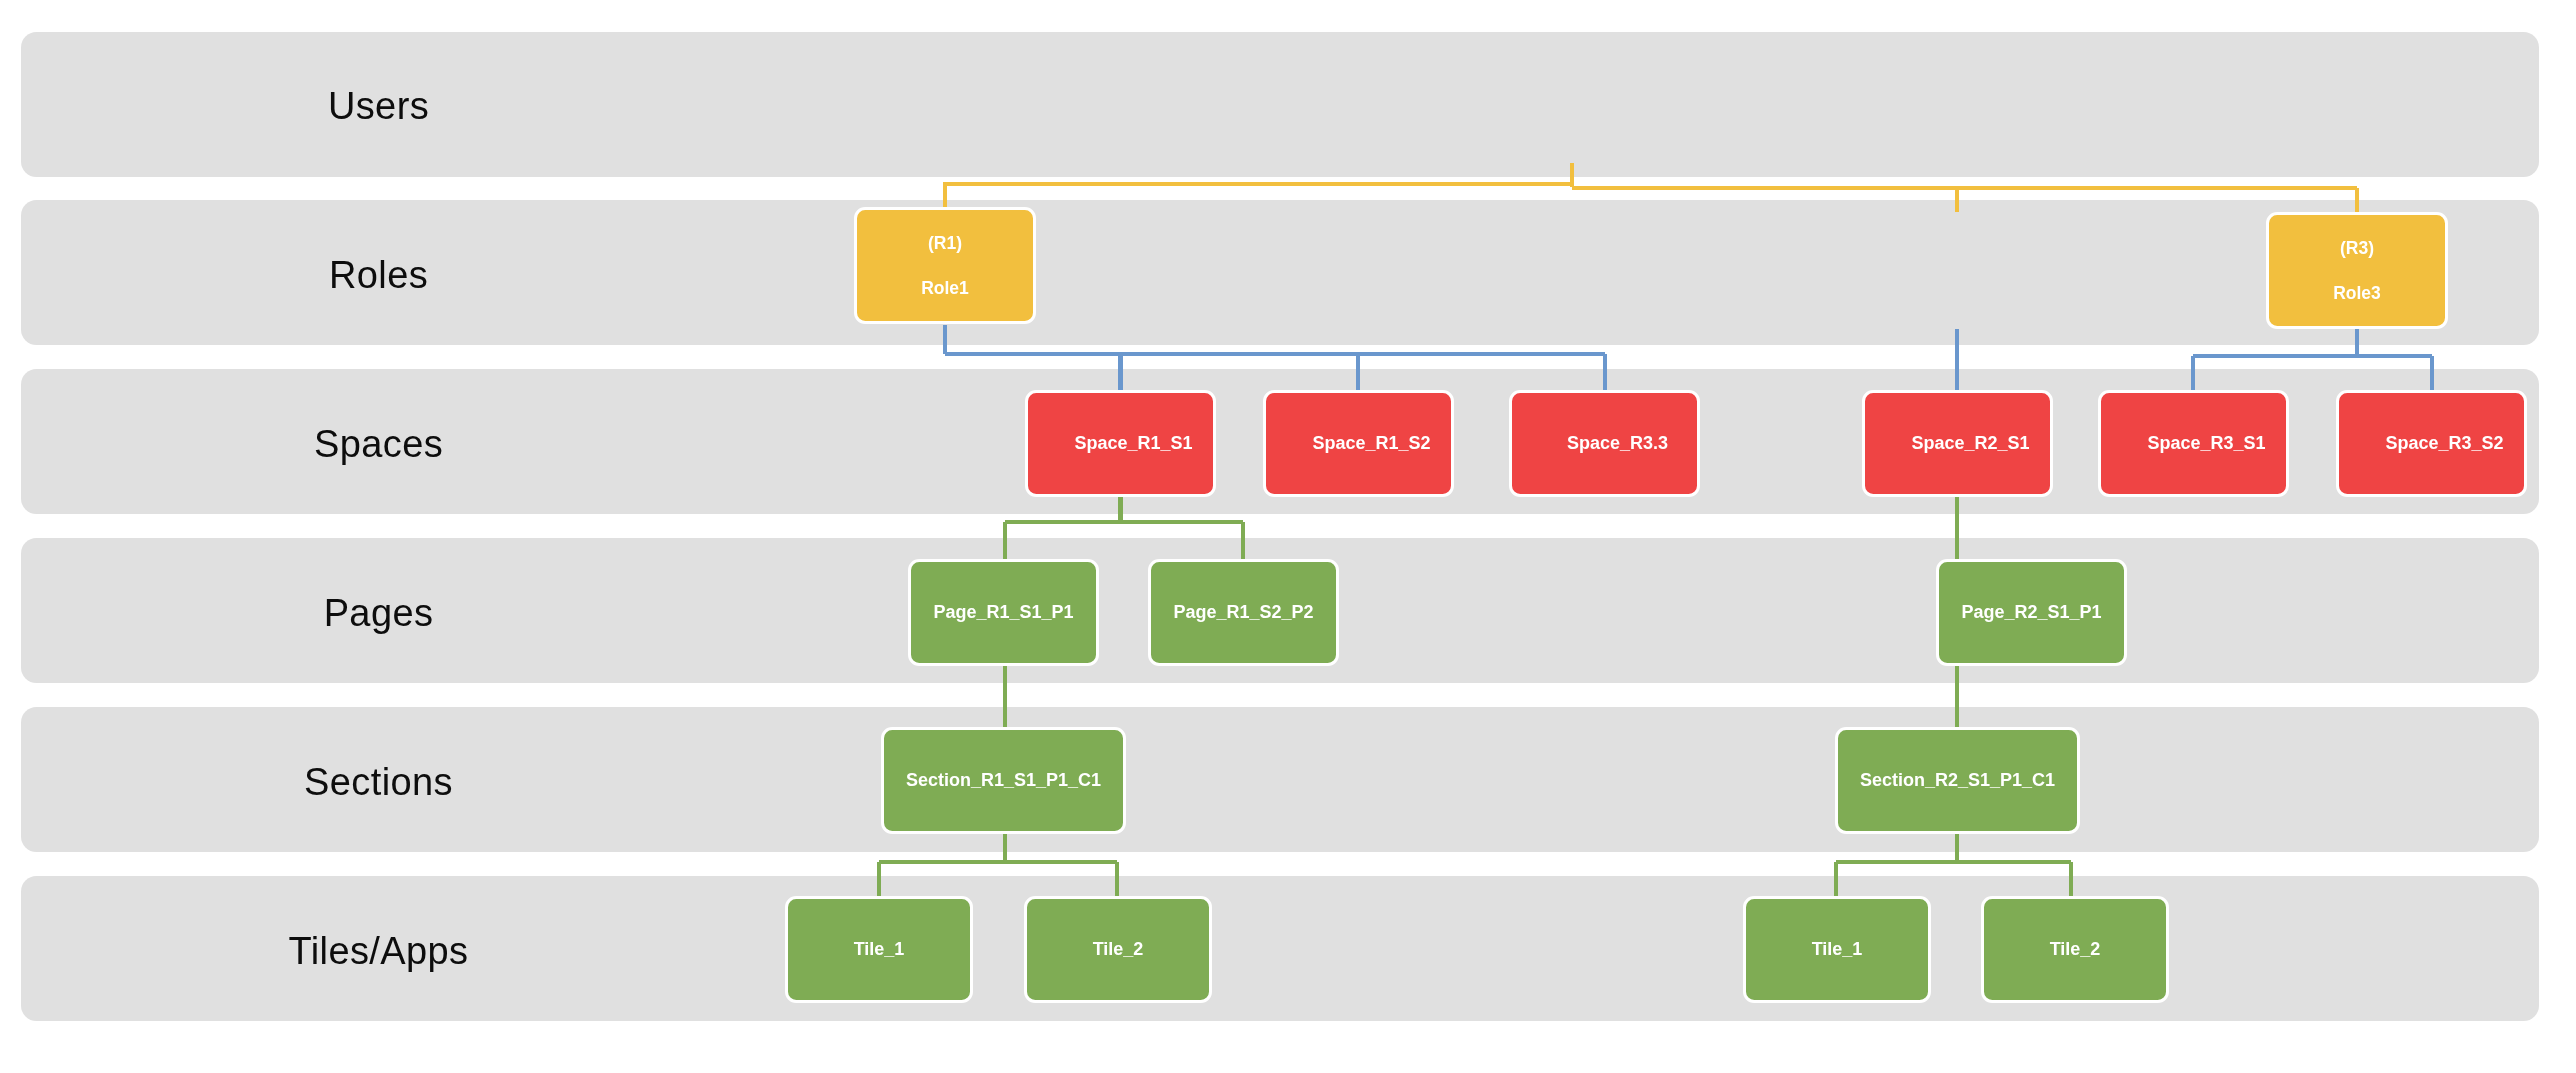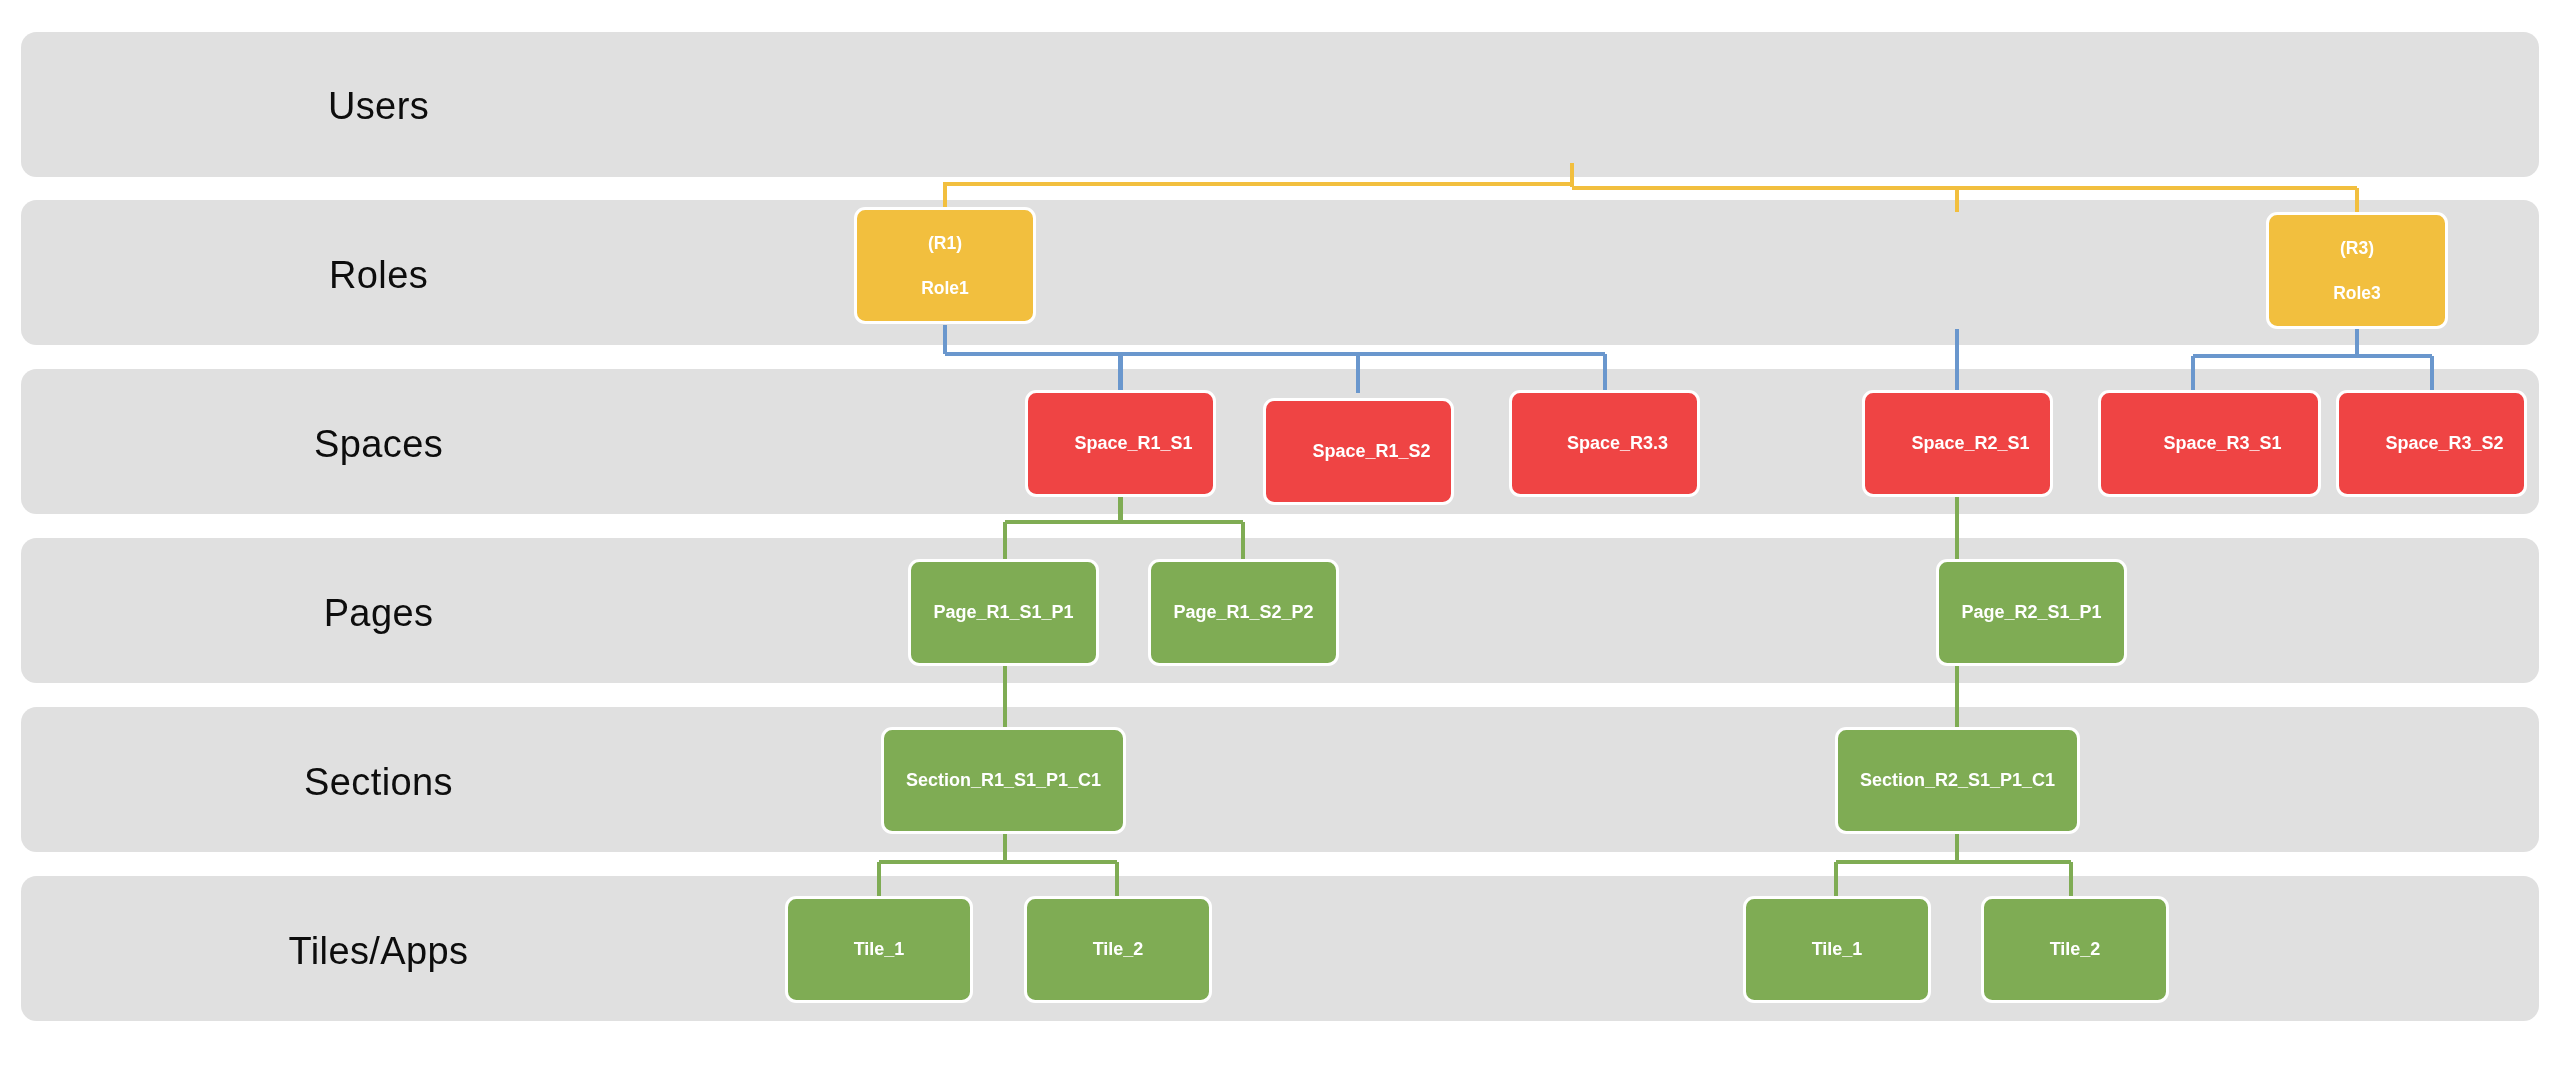--- a/index.html
+++ b/index.html
@@ -170,33 +170,33 @@
   <div class="node node-role t-role" style="left:2266px; top:212px; width:182px; height:117px;">
     <span class="ln">(R3)</span>
     <span class="role-gap"></span>
     <span class="ln">Role3</span>
   </div>
 
   <div class="node node-space t-space" style="left:1025px; top:390px; width:191px; height:107px;">
     <span class="ln">Space_R1_S1</span>
   </div>
 
-  <div class="node node-space t-space" style="left:1263px; top:398px; width:191px; height:107px;">
+  <div class="node node-space t-space" style="left:1263px; top:390px; width:191px; height:107px;">
     <span class="ln">Space_R1_S2</span>
   </div>
 
   <div class="node node-space t-space" style="left:1509px; top:390px; width:191px; height:107px;">
     <span class="ln">Space_R3.3</span>
   </div>
 
   <div class="node node-space t-space" style="left:1862px; top:390px; width:191px; height:107px;">
     <span class="ln">Space_R2_S1</span>
   </div>
 
-  <div class="node node-space t-space" style="left:2098px; top:390px; width:223px; height:107px;">
+  <div class="node node-space t-space" style="left:2098px; top:390px; width:191px; height:107px;">
     <span class="ln">Space_R3_S1</span>
   </div>
 
   <div class="node node-space t-space" style="left:2336px; top:390px; width:191px; height:107px;">
     <span class="ln">Space_R3_S2</span>
   </div>
 
   <div class="node node-green t-page" style="left:908px; top:559px; width:191px; height:107px;">
     <span class="ln">Page_R1_S1_P1</span>
   </div>

